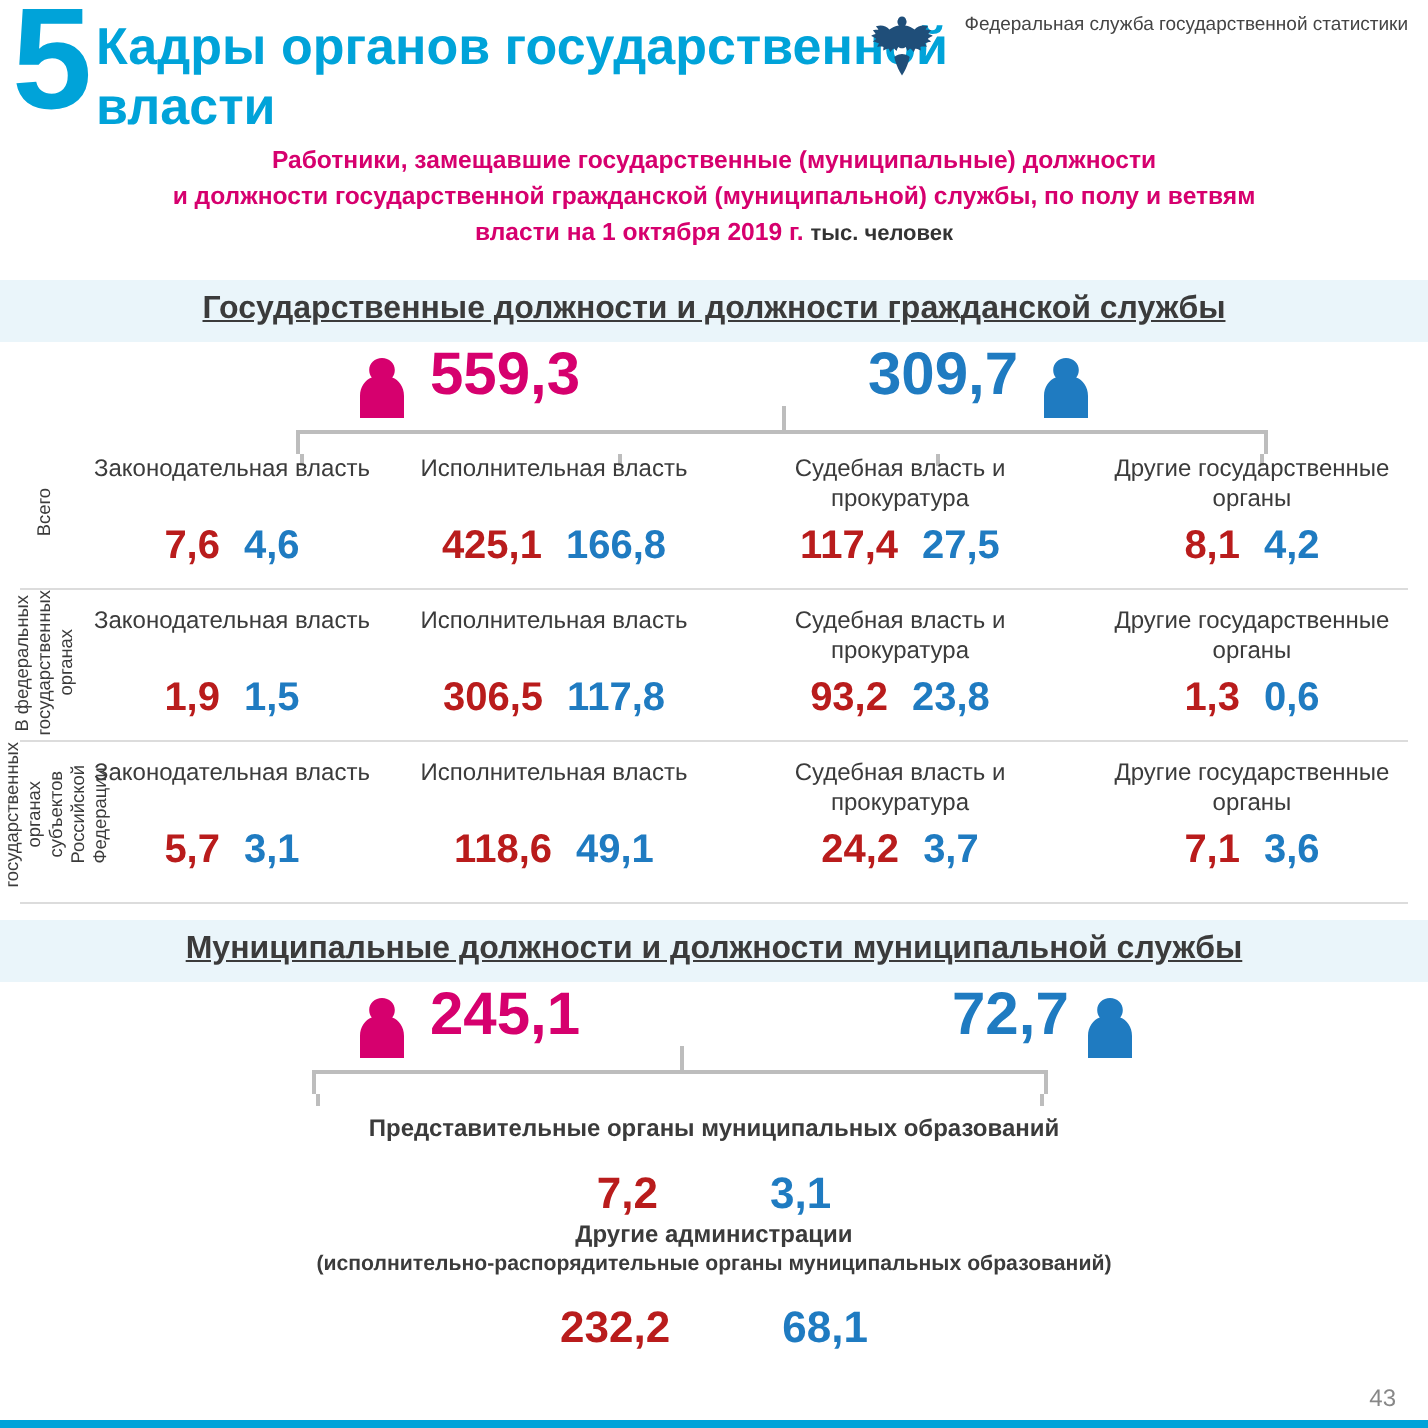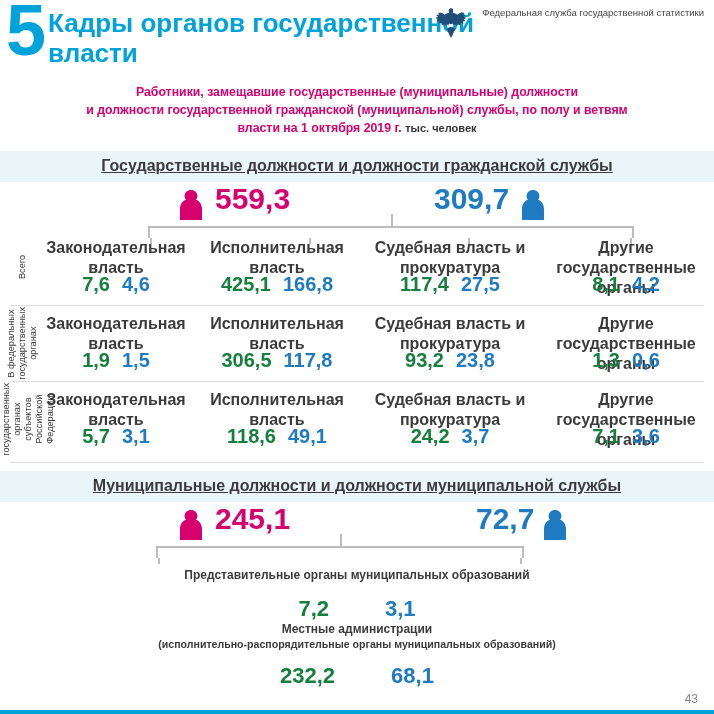--- a/index.html
+++ b/index.html
@@ -26,21 +26,21 @@
     font-size:26px; font-weight:bold; color:#00a3d9;
     line-height:1.16; width:430px;
   }
   .logo-block { position:absolute; right:10px; top:4px; display:flex; align-items:flex-start; gap:8px; }
   .emblem { width:46px; height:46px; }
   .logo-text { font-size:9.5px; color:#444; line-height:1.35; padding-top:3px; }
 
   
   .subtitle {
     text-align:center; color:#d6006e; font-weight:bold;
-    font-size:12.3px; line-height:1.45; margin-top:12px; padding:0 60px;
+    font-size:12.3px; line-height:1.45; padding:0 60px;
   }
   .subtitle .unit { color:#333; font-weight:bold; font-size:11px; }
 
   
   .section-band {
     margin-top:14px;
     background:#eaf5fa;
     text-align:center;
     font-size:16px; font-weight:bold; color:#3b3b3b;
     padding:6px 0 7px 0;
@@ -82,25 +82,25 @@
     display:flex; align-items:center; justify-content:center;
     width:34px;
   }
   .block-label span {
     writing-mode: vertical-rl; transform: rotate(180deg);
     font-size:9.2px; color:#3b3b3b; text-align:center; line-height:1.2;
   }
   .cols { display:flex; }
   .col { text-align:center; }
   .col-title {
-    font-size:16px; font-weight:bold; color:#3b3b3b;
+    font-size:12px; font-weight:normal; color:#3b3b3b;
     line-height:1.25; height:32px; display:flex; align-items:flex-start; justify-content:center;
   }
   .vals { display:flex; justify-content:center; gap:12px; margin-top:3px; }
-  .v-f { font-size:20px; font-weight:bold; color:#15803d; }
+  .v-f { font-size:20px; font-weight:bold; color:#b91c1c; }
   .v-m { font-size:20px; font-weight:bold; color:#1f7bc1; }
 
   .divider { height:1px; background:#dcdcdc; margin:9px 10px 8px 10px; }
 
   
   .mun-cols { display:flex; margin-top:10px;flex-direction:column; }
   .mun-col { flex:1; text-align:center; padding:0 14px; }
   .mun-title { font-size:12px; font-weight:bold; color:#3b3b3b; line-height:1.3; }
   .mun-sub { font-size:10.6px; font-weight:bold; color:#3b3b3b; line-height:1.25; }
   .mun-vals { display:flex; justify-content:center; gap:56px; margin-top:12px; }
@@ -293,21 +293,21 @@
 
   <div class="mun-cols">
     <div class="mun-col">
       <div class="mun-title">Представительные органы муниципальных образований</div>
       <div class="mun-vals">
         <span class="v-f">7,2</span>
         <span class="v-m">3,1</span>
       </div>
     </div>
     <div class="mun-col">
-      <div class="mun-title">Местные администрации</div>
+      <div class="mun-title">Другие администрации</div>
       <div class="mun-sub">(исполнительно-распорядительные органы муниципальных образований)</div>
       <div class="mun-vals">
         <span class="v-f">232,2</span>
         <span class="v-m">68,1</span>
       </div>
     </div>
   </div>
 
   <div class="page-num">43</div>
   <div class="bottom-bar"></div>

